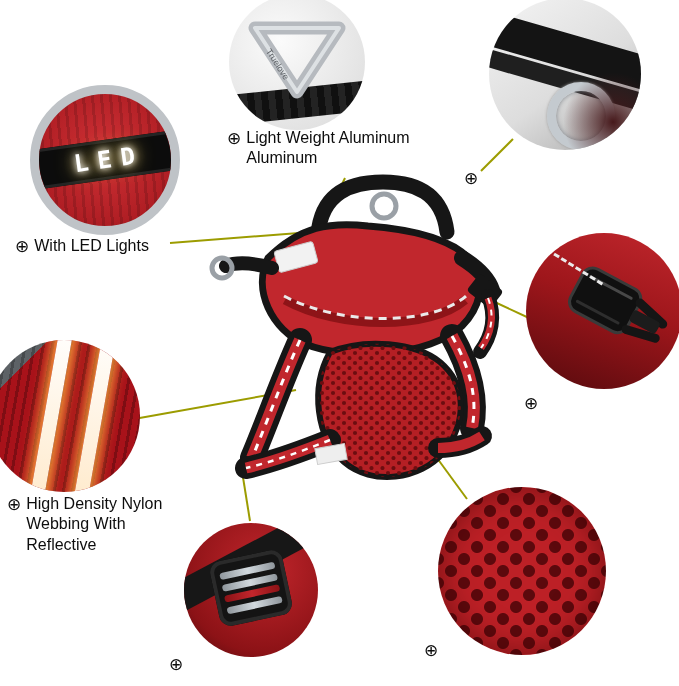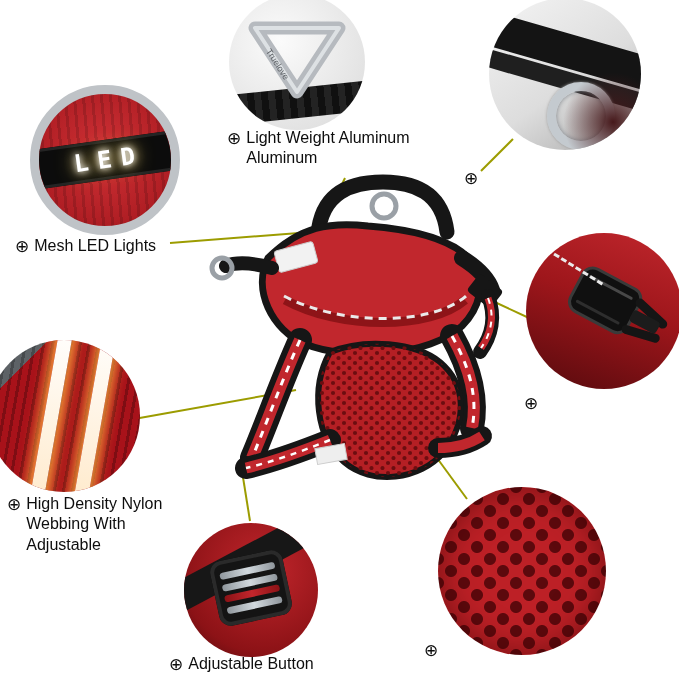--- a/index.html
+++ b/index.html
@@ -222,30 +222,29 @@
 
   <div class="callout-label lab0">
     <span class="bullet">⊕</span>
     <span class="txt">Light Weight Aluminum Aluminum</span>
   </div>
   <div class="callout-label lab1">
     <span class="bullet">⊕</span>
   </div>
   <div class="callout-label lab2">
     <span class="bullet">⊕</span>
-    <span class="txt">Mesh LED Lights</span>
+    <span class="txt">With LED Lights</span>
   </div>
   <div class="callout-label lab3">
     <span class="bullet">⊕</span>
   </div>
   <div class="callout-label lab4">
     <span class="bullet">⊕</span>
-    <span class="txt">High Density Nylon Webbing With Adjustable</span>
+    <span class="txt">High Density Nylon Webbing With Reflective</span>
   </div>
   <div class="callout-label lab5">
     <span class="bullet">⊕</span>
-    <span class="txt">Adjustable Button</span>
   </div>
   <div class="callout-label lab6">
     <span class="bullet">⊕</span>
   </div>
 
 </div>
 
 </body></html>

